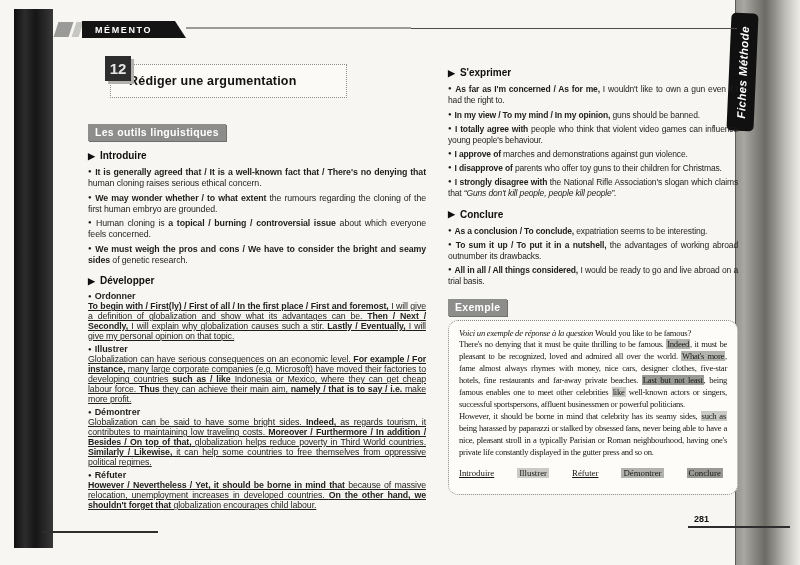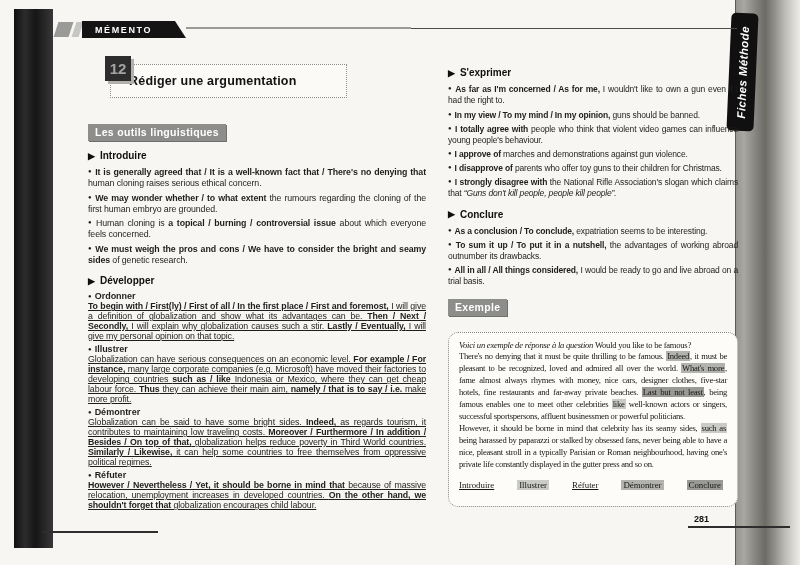--- a/index.html
+++ b/index.html
@@ -41,21 +41,21 @@
   .hdr-line-thin{position:absolute;left:411px;top:28px;width:326px;height:1px;background:#4c4b48;}
   
   .chapter-title-box{
     position:absolute;left:110px;top:64px;width:237px;height:34px;
     border:1px dotted #8f8e8a;background:#fbfaf7;
     display:flex;align-items:center;padding-left:18px;box-sizing:border-box;
   }
   .chapter-title-box .t{font-size:12.5px;font-weight:bold;color:#121212;letter-spacing:.2px;}
   .chapter-num{
     position:absolute;left:105px;top:56px;width:26px;height:25px;background:#2d2d2d;
-    color:#a3a3a3;font-weight:bold;font-size:15px;display:flex;align-items:center;justify-content:center;
+    color:#e5e5e5;font-weight:bold;font-size:15px;display:flex;align-items:center;justify-content:center;
     box-shadow:3px 3px 0 #b2b1ad;
   }
   
   .col-left{position:absolute;left:88px;top:122px;width:338px;}
   .col-right{position:absolute;left:448px;top:67px;width:290px;}
   .gray-header{
     display:inline-block;background:#8d8d8b;color:#fff;font-weight:bold;font-size:10.5px;
     padding:2px 7px 3px;letter-spacing:.3px;box-shadow:1px 1px 0 #6f6f6d;
   }
   .section-h{font-size:10px;font-weight:bold;color:#0f0f0f;margin:9px 0 5px;display:flex;align-items:center;}
@@ -69,21 +69,21 @@
   .col-right .bullet,.col-right .para{font-size:8.5px;line-height:11.5px;letter-spacing:-.15px;}
   
   .seg-b{font-weight:bold;}
   .seg-i{font-style:italic;}
   .seg-u{text-underline-offset:1px;}
   .seg-hl{background:#cacac6;padding:0 1px;}
   .seg-hm{background:#b2b2ae;padding:0 1px;}
   .seg-hd{background:#999995;padding:0 1px;}
   
   .example-box{
-    margin-top:16px;border:1px dotted #86857f;border-radius:10px;background:#fdfcf9;
+    margin-top:4px;border:1px dotted #86857f;border-radius:10px;background:#fdfcf9;
     padding:7px 10px 16px;box-sizing:border-box;width:290px;
   }
   .example-box p{
     margin:0;font-family:"Liberation Serif",serif;font-size:8.6px;line-height:11.9px;
     letter-spacing:-.25px;text-align:justify;color:#161616;
   }
   .legend{display:flex;gap:23px;margin-top:10px;font-family:"Liberation Serif",serif;font-size:8.8px;color:#161616;}
   .legend-item[data-style="u"]{text-decoration:underline;text-underline-offset:1px;}
   .legend-item[data-style="hl"]{background:#cacac6;padding:0 2px;}
   .legend-item[data-style="hm"]{background:#b2b2ae;padding:0 2px;}

